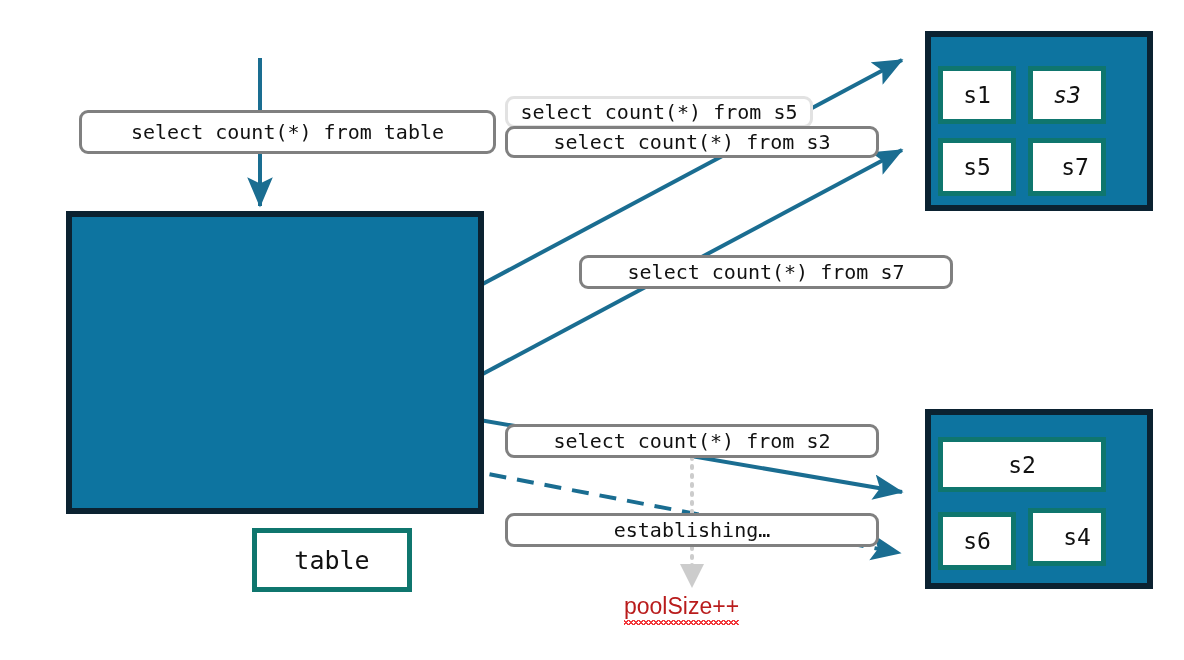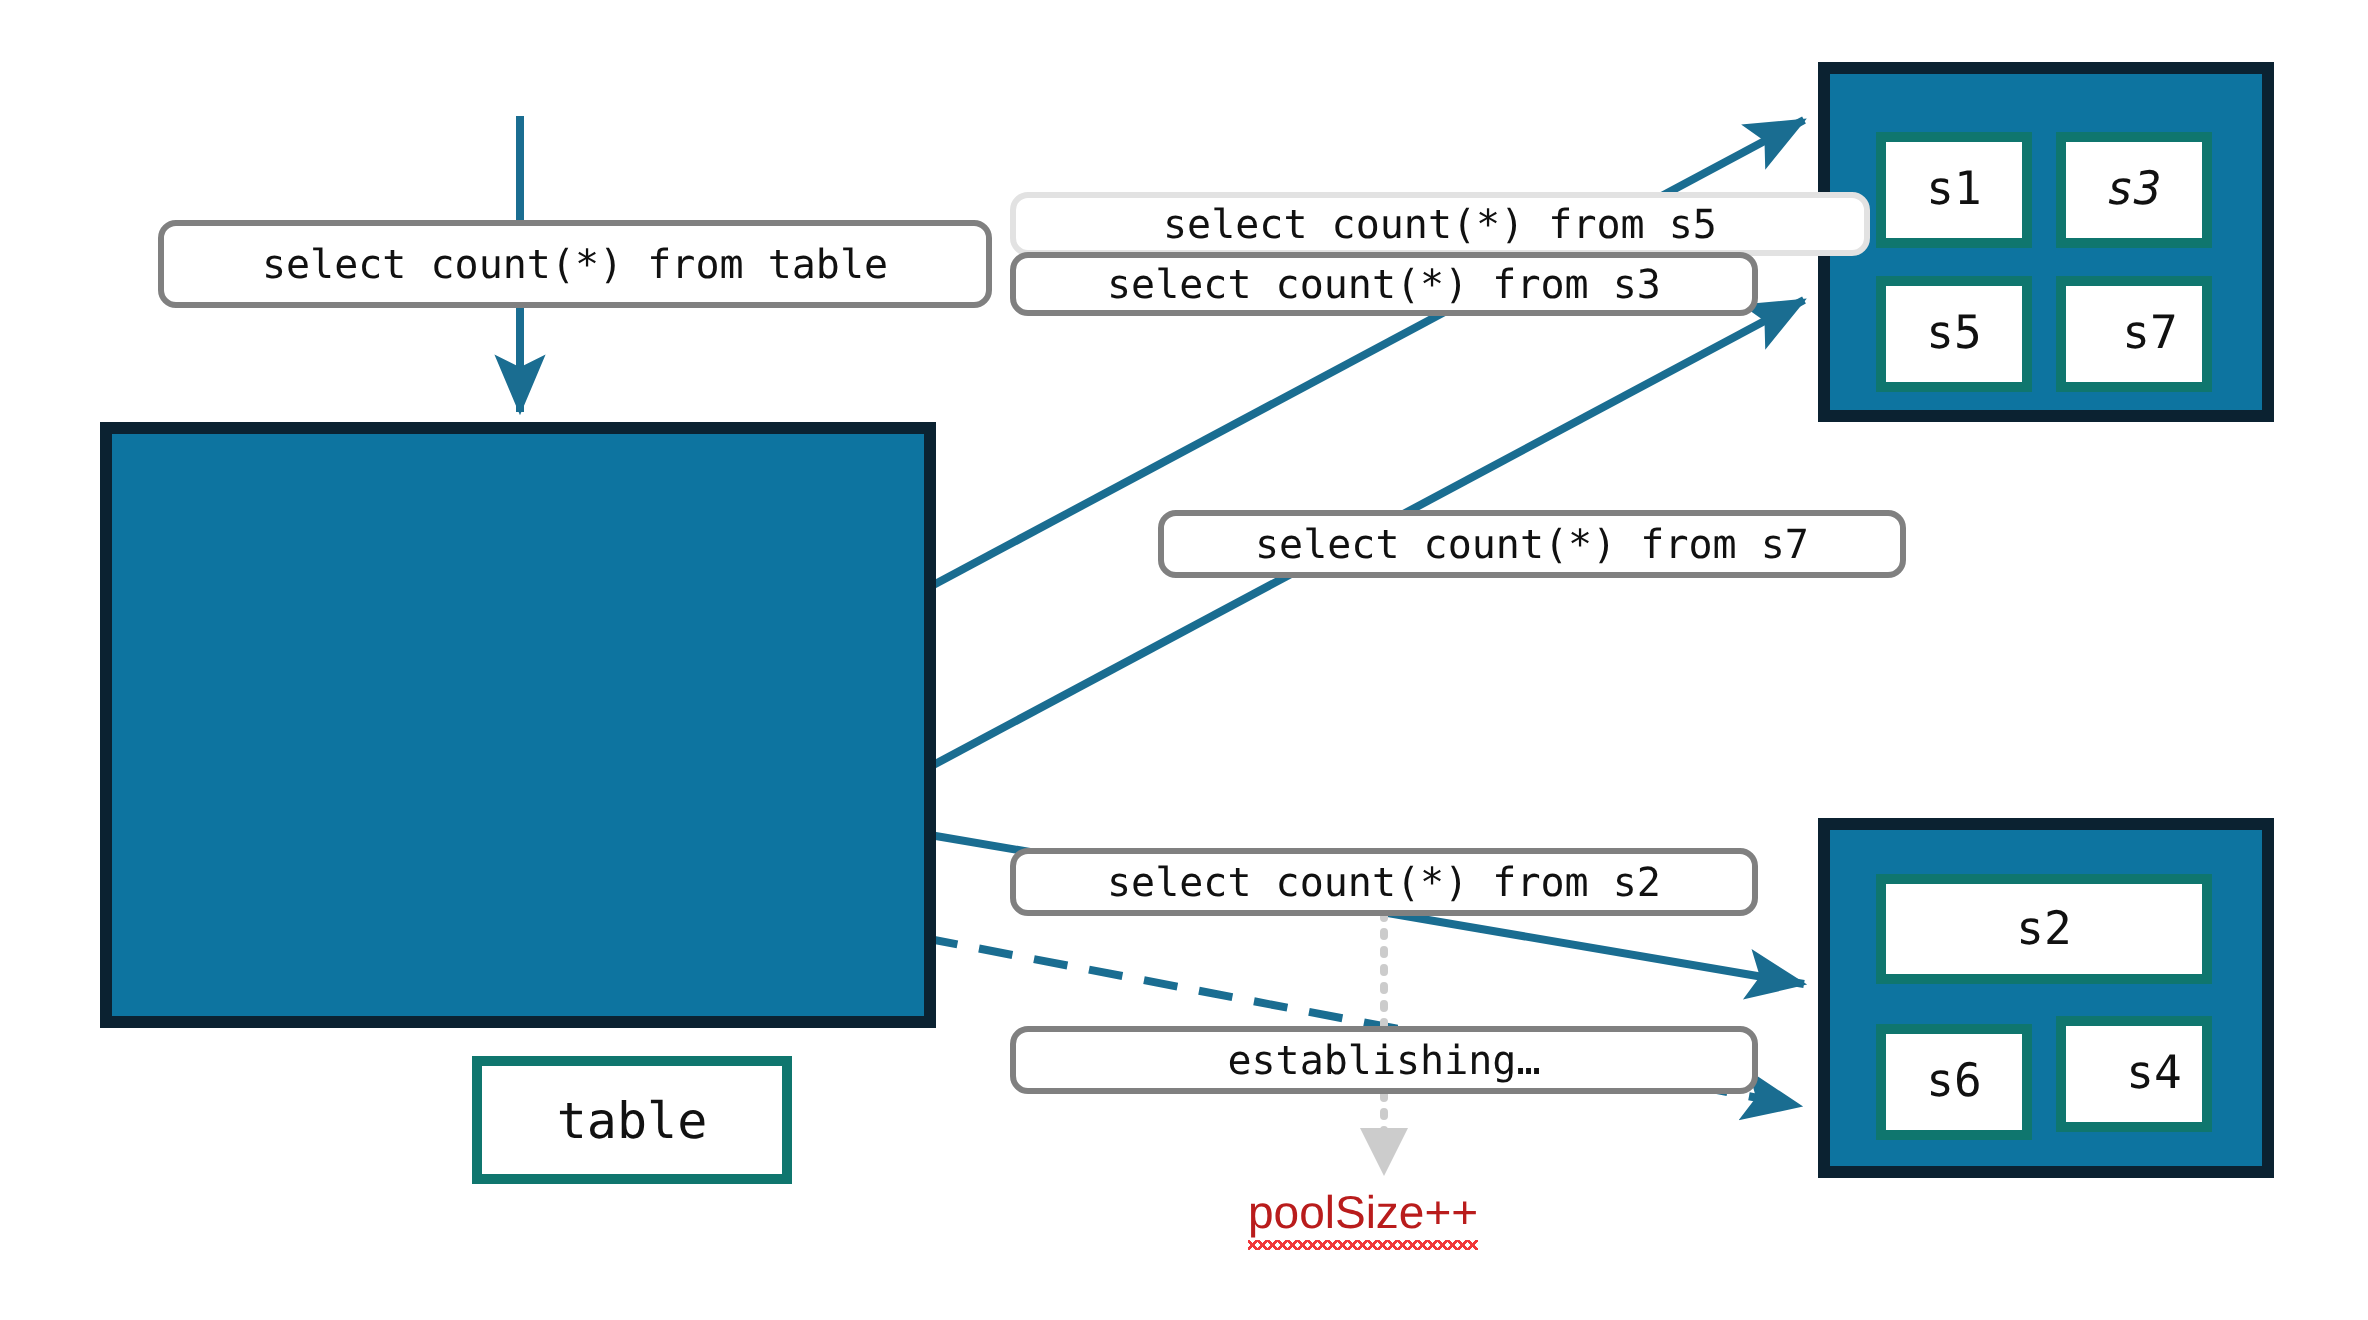--- a/index.html
+++ b/index.html
@@ -27,20 +27,21 @@
     height: 660px;
     pointer-events: none;
   }
 
   
   .pool {
     position: absolute;
     background: #0d74a0;
     border: 6px solid #0b2231;
     box-sizing: border-box;
+    margin-left: 16px;
   }
   .pool.table-pool {
     left: 50px; top: 211px; width: 418px; height: 303px;
   }
   .pool.pool-top {
     left: 909px; top: 31px; width: 228px; height: 180px;
   }
   .pool.pool-bottom {
     left: 909px; top: 409px; width: 228px; height: 180px;
   }
@@ -84,21 +85,21 @@
     justify-content: center;
     color: #111111;
     font-size: 20px;
     letter-spacing: 0px;
     font-family: "DejaVu Sans Mono", "Liberation Mono", monospace;
     white-space: nowrap;
   }
   .qlabel.faded { border-color: #e2e2e2; }
 
   .lbl-table { left: 51px;  top: 110px; width: 417px; height: 44px; margin-left: 28px; }
-  .lbl-s5    { left: 505px; top: 96px;  width: 430px; height: 32px; }
+  .lbl-s5    { left: 505px; top: 96px;  width: 308px; height: 32px; }
   .lbl-s3    { left: 505px; top: 126px; width: 374px; height: 32px; }
   .lbl-s7    { left: 579px; top: 255px; width: 374px; height: 34px; }
   .lbl-s2    { left: 505px; top: 424px; width: 374px; height: 34px; }
   .lbl-est   { left: 505px; top: 513px; width: 374px; height: 34px; }
 
   
   .poolsize {
     position: absolute;
     left: 624px;
     top: 593px;

